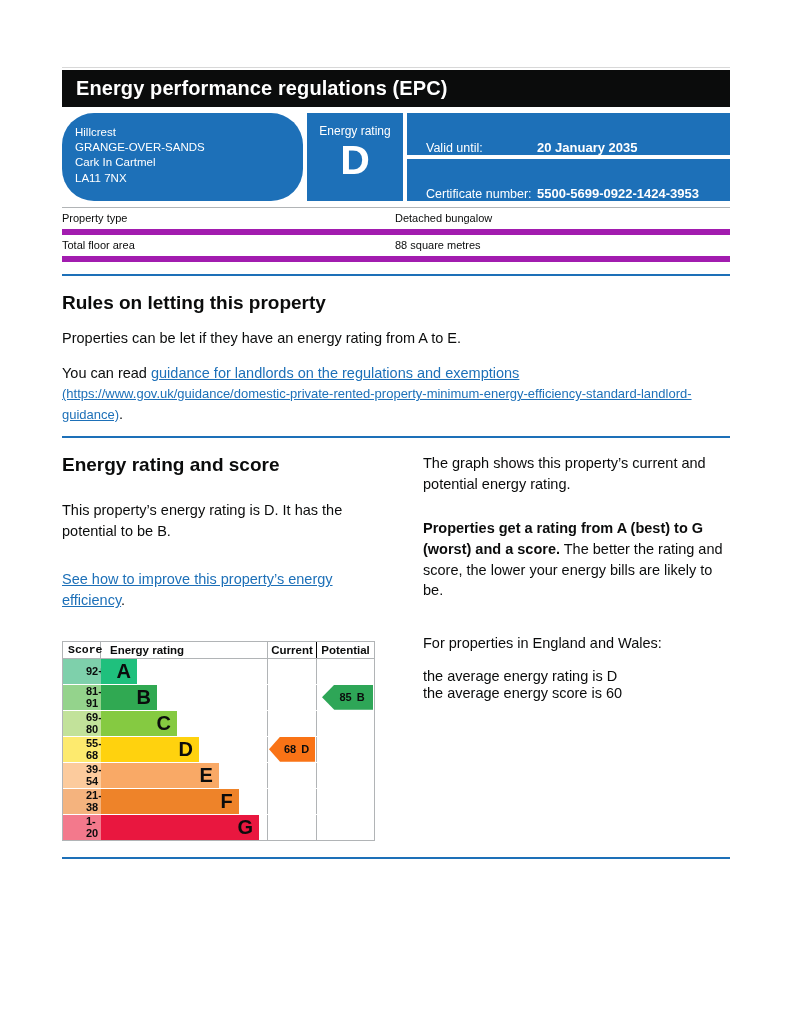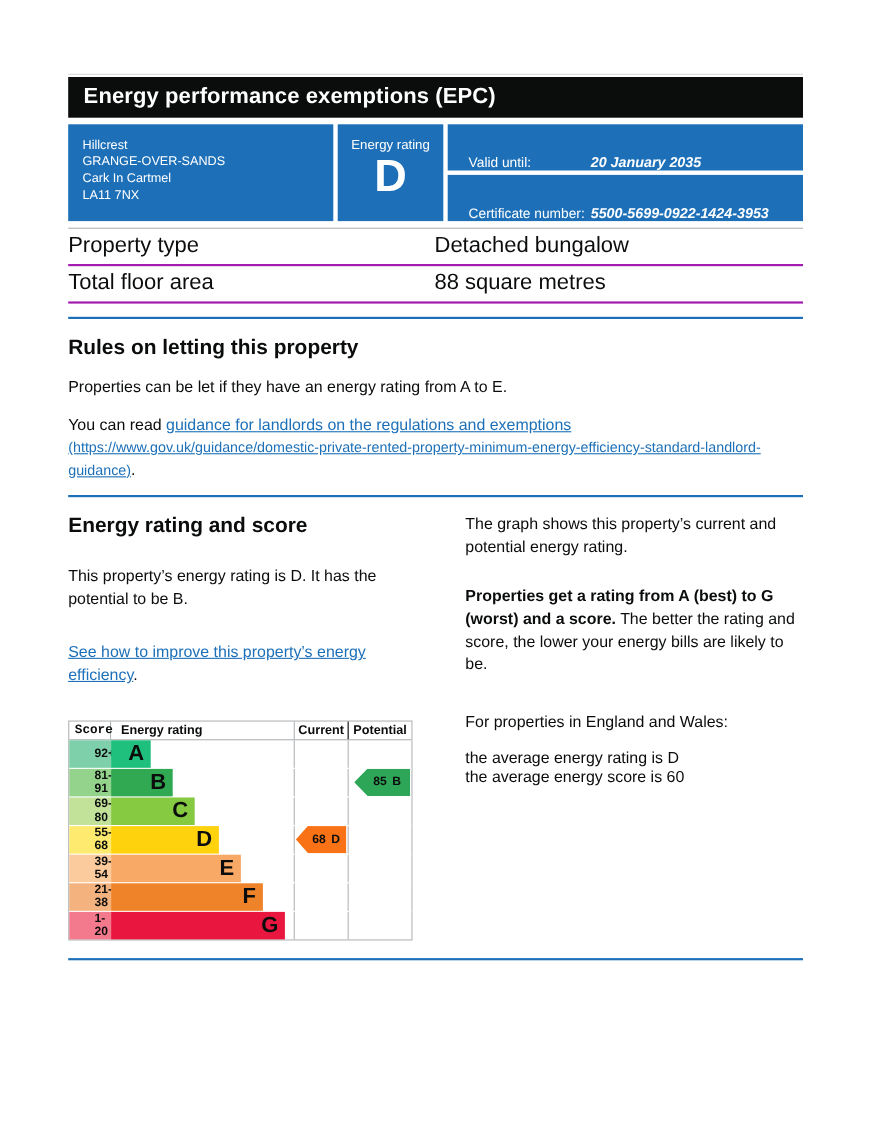--- a/index.html
+++ b/index.html
@@ -10,33 +10,33 @@
   }
   .page{position:absolute;left:62px;top:0;width:668px;}
   .top-rule{margin-top:67px;border-top:1px solid #d8d8d8;height:0;}
   
   .epc-titlebar{margin-top:2px;background:#0b0c0c;color:#fff;height:37px;
     display:flex;align-items:center;padding-left:14px;box-sizing:border-box;}
   .epc-titlebar h1{font-size:20px;margin:0;font-weight:bold;letter-spacing:0.1px;}
   
   .summary{margin-top:6px;display:flex;gap:4px;height:88px;}
   .summary .addr{flex:0 0 241px;background:var(--govblue);color:#fff;
-    padding:12px 0 0 13px;font-size:11.5px;line-height:1.32;box-sizing:border-box;}
+    padding:12px 0 0 13px;font-size:11.5px;line-height:1.32;box-sizing:border-box;border-radius:32px;}
   .summary .rating{flex:0 0 96px;background:var(--govblue);color:#fff;
     display:flex;flex-direction:column;align-items:center;padding-top:11px;box-sizing:border-box;}
   .rating .lbl{font-size:12px;}
   .rating .ltr{font-size:41px;font-weight:bold;line-height:1.1;}
   .summary .meta{flex:1;display:flex;flex-direction:column;gap:4px;}
   .meta-row{background:var(--govblue);color:#ffffff;flex:1;display:flex;align-items:flex-end;
     padding-left:19px;font-size:12.5px;box-sizing:border-box;}
   .meta-row .ml{width:111px;}
-  .meta-row .mv{font-weight:bold;font-size:13px;font-style:italic;}
+  .meta-row .mv{font-weight:bold;font-size:13px;}
   
   .facts{margin-top:6px;border-top:1px solid #b1b4b6;}
-  .facts .frow{display:flex;border-bottom:2px solid #a21caf;padding:4px 0 5px;font-size:20px;}
+  .facts .frow{display:flex;border-bottom:6px solid #a21caf;padding:4px 0 5px;font-size:11px;}
   .facts .fl{flex:0 0 333px;}
   .sec-rule{border:none;border-top:2px solid var(--govblue);margin:12px 0 0;}
   h2{font-size:19px;font-weight:bold;margin:16px 0 0;}
   p{font-size:14.5px;line-height:1.42;margin:14px 0 0;}
   a{color:var(--govblue);text-decoration:underline;cursor:pointer;}
   .url-part{font-size:13px;}
   .dot{color:#0b0c0c;text-decoration:none;}
   
   .cols{display:grid;grid-template-columns:348px 307px;column-gap:13px;margin-top:0;}
   .leftcol .intro{max-width:318px;margin-top:24px;}
@@ -72,21 +72,21 @@
   .bottom-rule{margin-top:16px;}
 </style>
 </head>
 <body>
 
 <div class="page">
 
   <div class="top-rule"></div>
 
   <div class="epc-titlebar">
-    <h1>Energy performance exemptions (EPC)</h1>
+    <h1>Energy performance regulations (EPC)</h1>
   </div>
 
   <div class="summary">
     <div class="addr">
       <div>Hillcrest</div>
       <div>GRANGE-OVER-SANDS</div>
       <div>Cark In Cartmel</div>
       <div>LA11 7NX</div>
     </div>
     <div class="rating">

